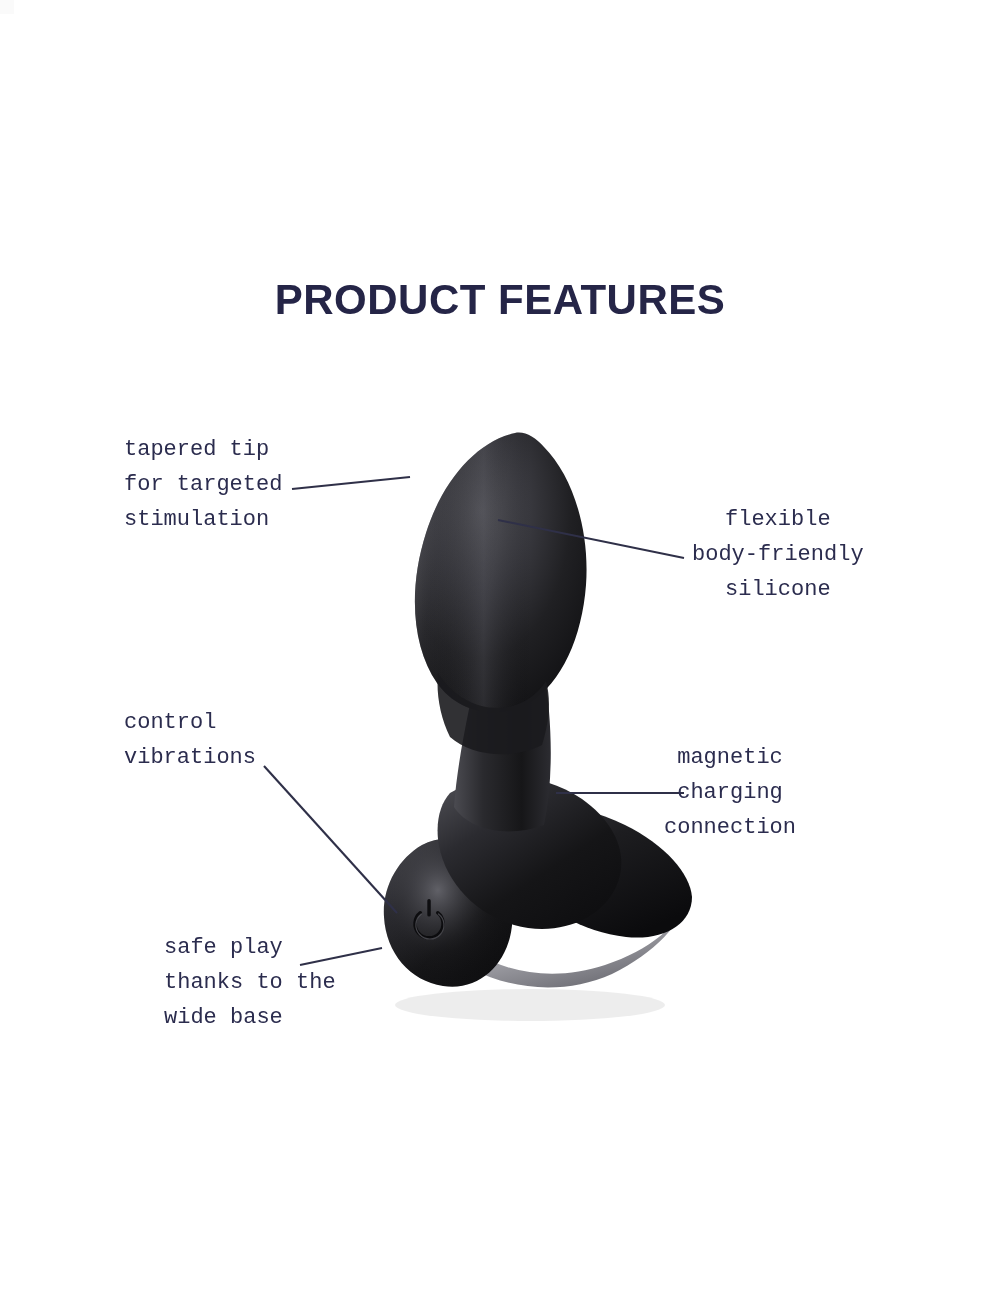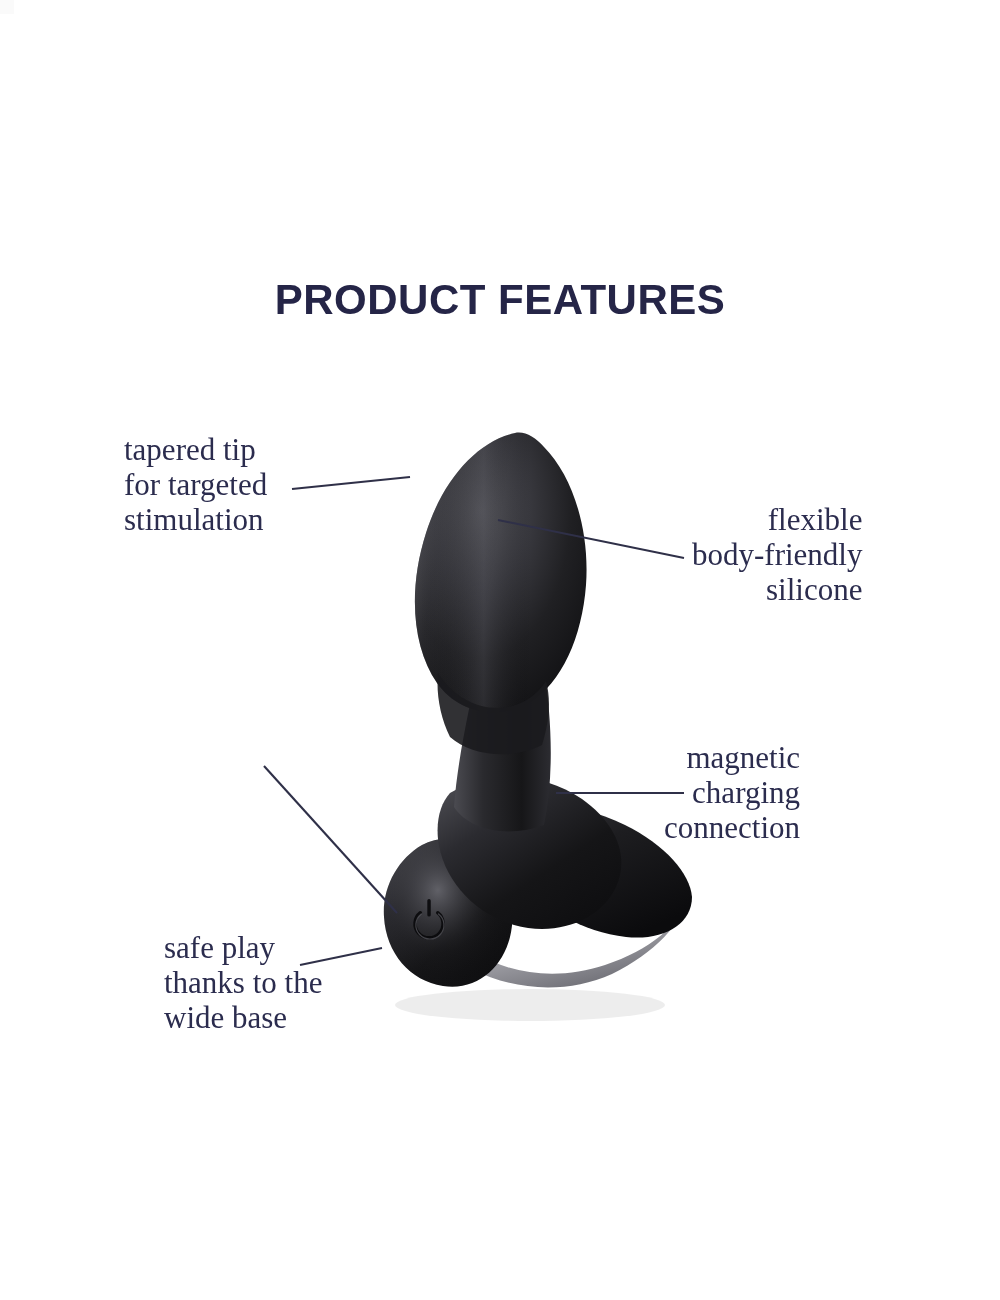--- a/index.html
+++ b/index.html
@@ -27,29 +27,29 @@
     font-size: 42px;
     font-weight: 700;
     letter-spacing: 0.5px;
     color: #252547;
     font-family: "Liberation Sans", sans-serif;
   }
 
   
   .callout {
     position: absolute;
-    font-size: 31px;
+    font-size: 22px;
     line-height: 35px;
     font-weight: 400;
     color: #2b2c4e;
     white-space: pre-line;
-    font-family: Liberation Serif, serif;
+    font-family: Liberation Mono, monospace;
   }
   .callout.left  { text-align: left; }
-  .callout.right { text-align: right; }
+  .callout.right { text-align: center; }
 
   #callout-tapered-tip   { left: 124px; top: 432px; }
   #callout-control       { left: 124px; top: 705px; }
   #callout-safe-play     { left: 124px; top: 930px; margin-left: 40px; }
   #callout-flexible      { left: 692px; top: 502px; }
   #callout-magnetic      { left: 664px; top: 740px; }
 
   
   #leader-lines {
     position: absolute;
@@ -231,20 +231,22 @@
 
     <line x1="264" y1="766" x2="397" y2="913" stroke="#2f3048" stroke-width="2.1"></line>
 
     <line x1="300" y1="965" x2="382" y2="948" stroke="#2f3048" stroke-width="2.1"></line>
   </svg>
 
   <div class="callout left" id="callout-tapered-tip">tapered tip
 for targeted
 stimulation</div>
 
+  <div class="callout left" id="callout-control">control
+vibrations</div>
 
   <div class="callout left" id="callout-safe-play">safe play
 thanks to the
 wide base</div>
 
   <div class="callout right" id="callout-flexible">flexible
 body-friendly
 silicone</div>
 
   <div class="callout right" id="callout-magnetic">magnetic

